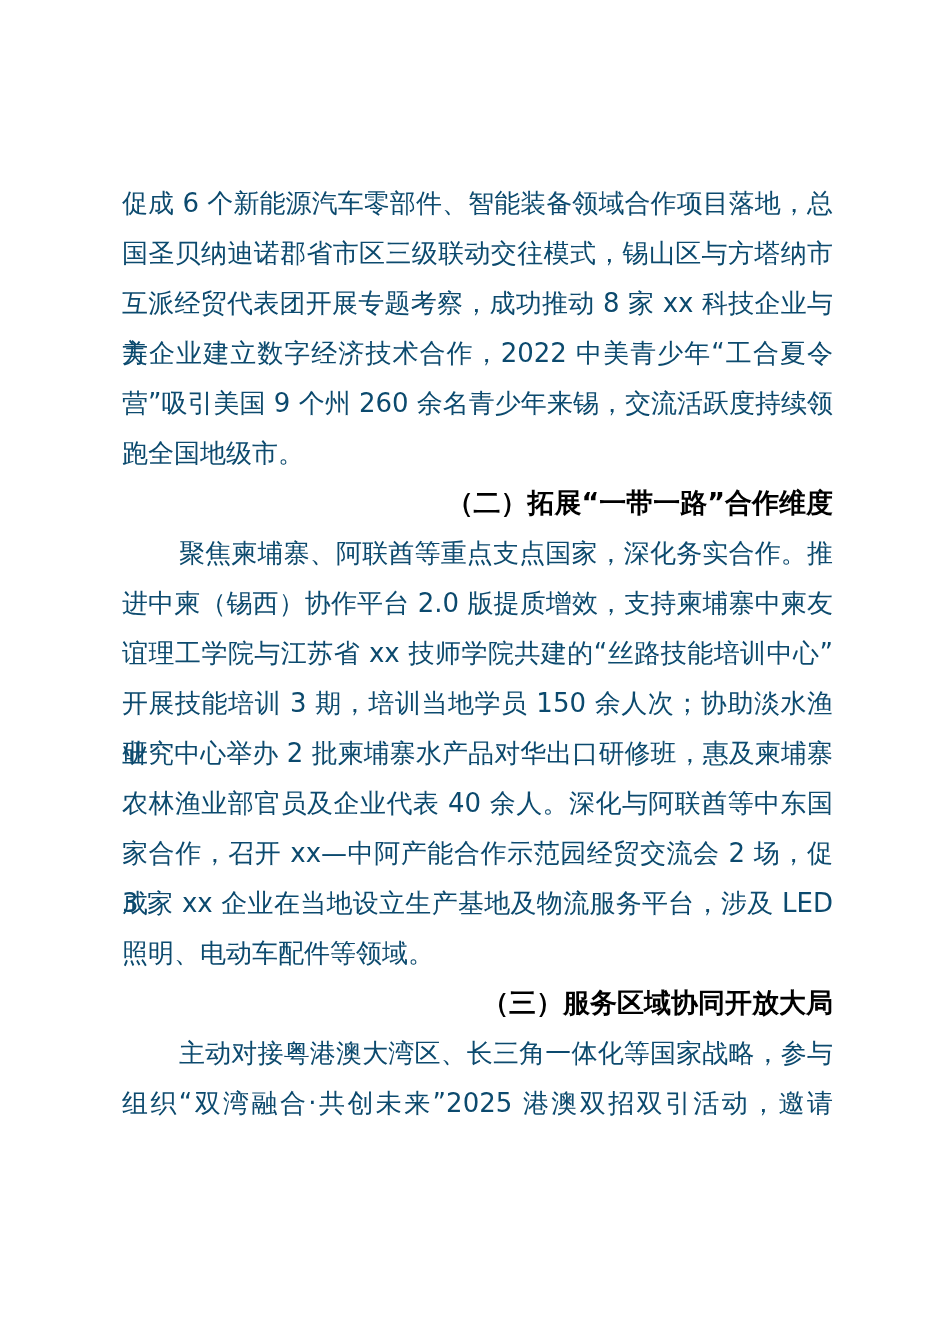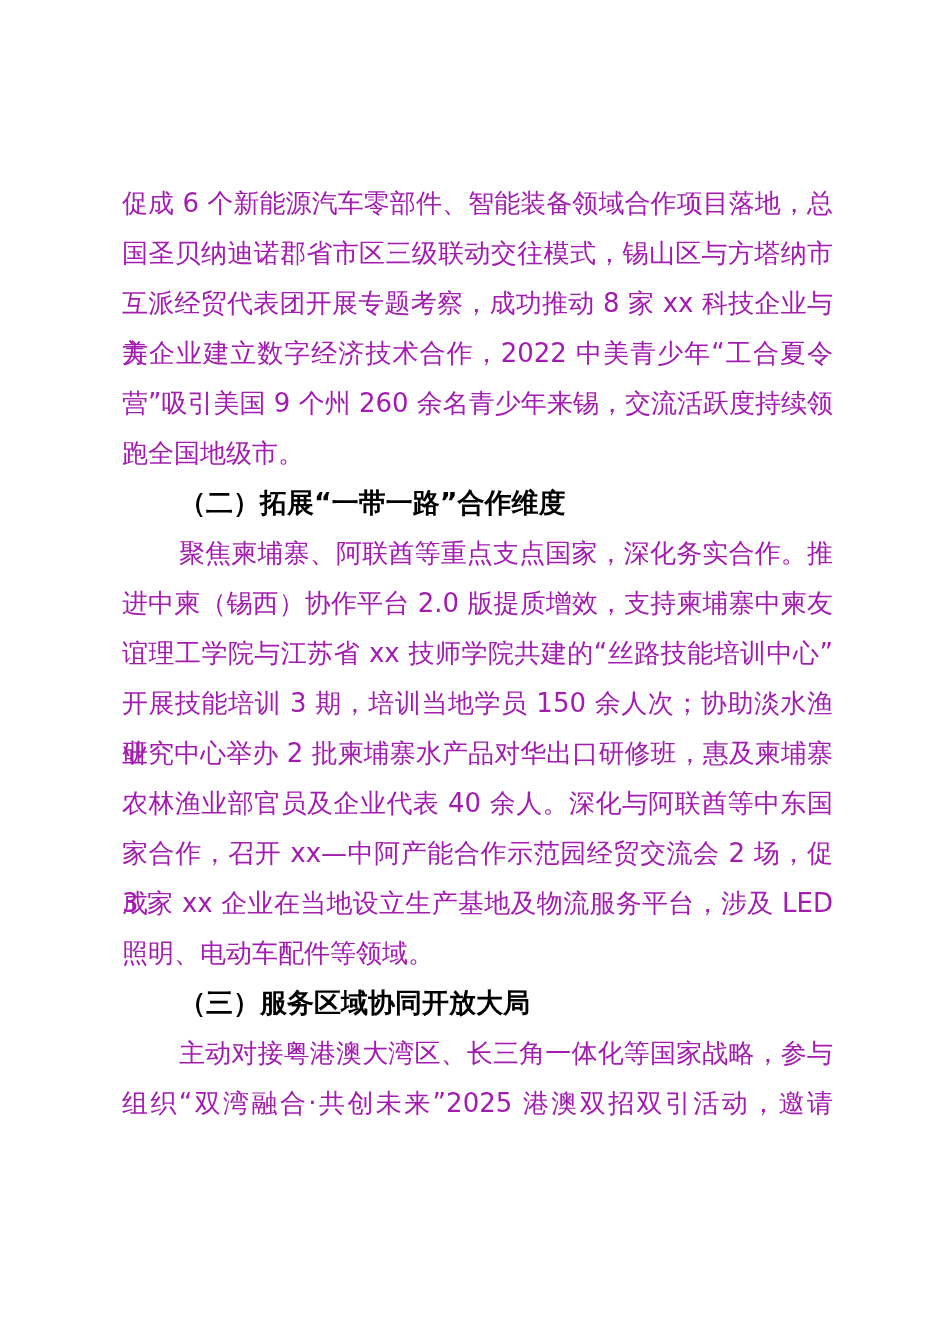--- a/index.html
+++ b/index.html
@@ -21,37 +21,38 @@
     left: 122px;
     top: 178px;
     width: 711px;
   }
   .line {
     font-size: 26px;
     height: 50px;
     line-height: 50px;
     text-align: justify;
     text-align-last: justify;
-    color: #a21caf;
+    color: #0c4a6e;
   }
   .line.line-end {
     text-align: right;
     text-align-last: left;
   }
   .line.indent {
     text-indent: 57px;
   }
   .heading {
     font-size: 27px;
     font-weight: bold;
     height: 50px;
     line-height: 50px;
     text-indent: 57px;
     color: #000000;
     white-space: nowrap;
+    text-align: right;
   }
 </style>
 </head>
 <body>
 
 <div class="page">
   <div class="content">
       <div class="line">促成 6 个新能源汽车零部件、智能装备领域合作项目落地，总</div>
       <div class="line">国圣贝纳迪诺郡省市区三级联动交往模式，锡山区与方塔纳市</div>
       <div class="line">互派经贸代表团开展专题考察，成功推动 8 家 xx 科技企业与美</div>

